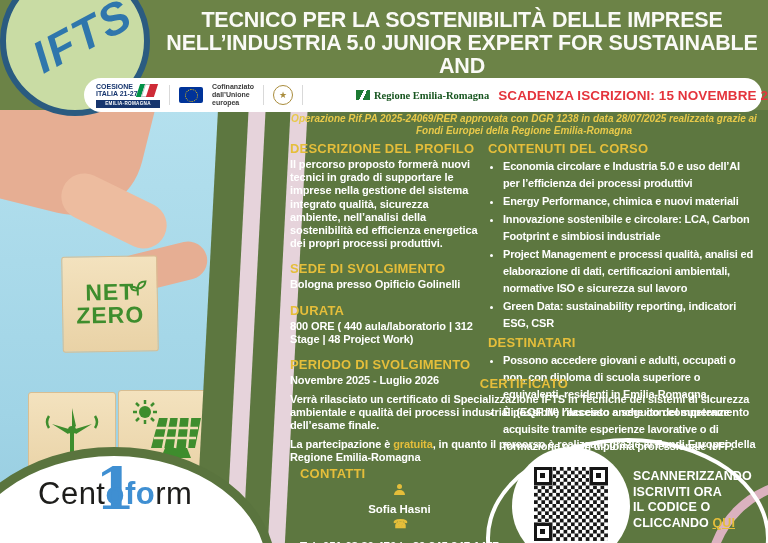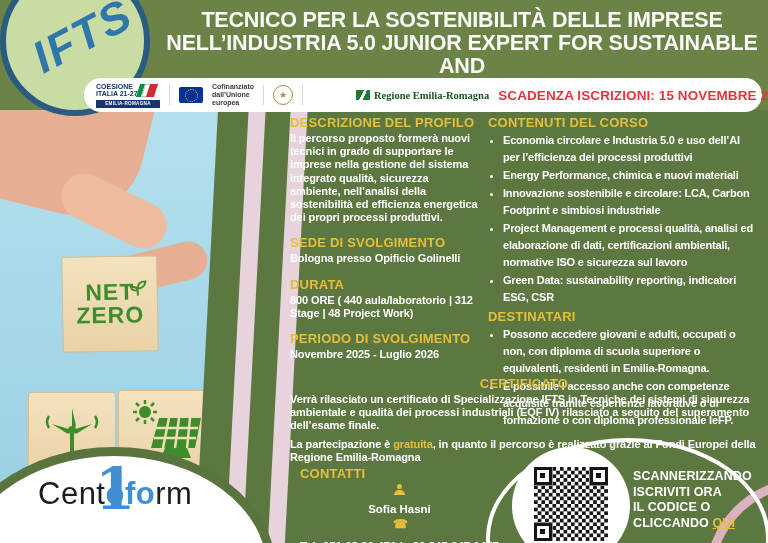--- a/index.html
+++ b/index.html
@@ -228,20 +228,21 @@
       </svg>
     </div>
 
     <div class="photo-edge"></div>
   </div>
 
   <div class="stripe s1"></div>
   <div class="stripe s2"></div>
 
   <div class="content">
+    <p class="note">Operazione Rif.PA 2025-24069/RER approvata con DGR 1238 in data 28/07/2025 realizzata grazie ai Fondi Europei della Regione Emilia-Romagna</p>
 
     <div class="cols">
       <div class="col-left">
         <h3 class="sec first">DESCRIZIONE DEL PROFILO</h3>
         <p class="body">Il percorso proposto formerà nuovi tecnici in grado di supportare le imprese nella gestione del sistema integrato qualità, sicurezza ambiente, nell’analisi della sostenibilità ed efficienza energetica dei propri processi produttivi.</p>
 
         <h3 class="sec">SEDE DI SVOLGIMENTO</h3>
         <p class="body">Bologna presso Opificio Golinelli</p>
 
         <h3 class="sec">DURATA</h3>

